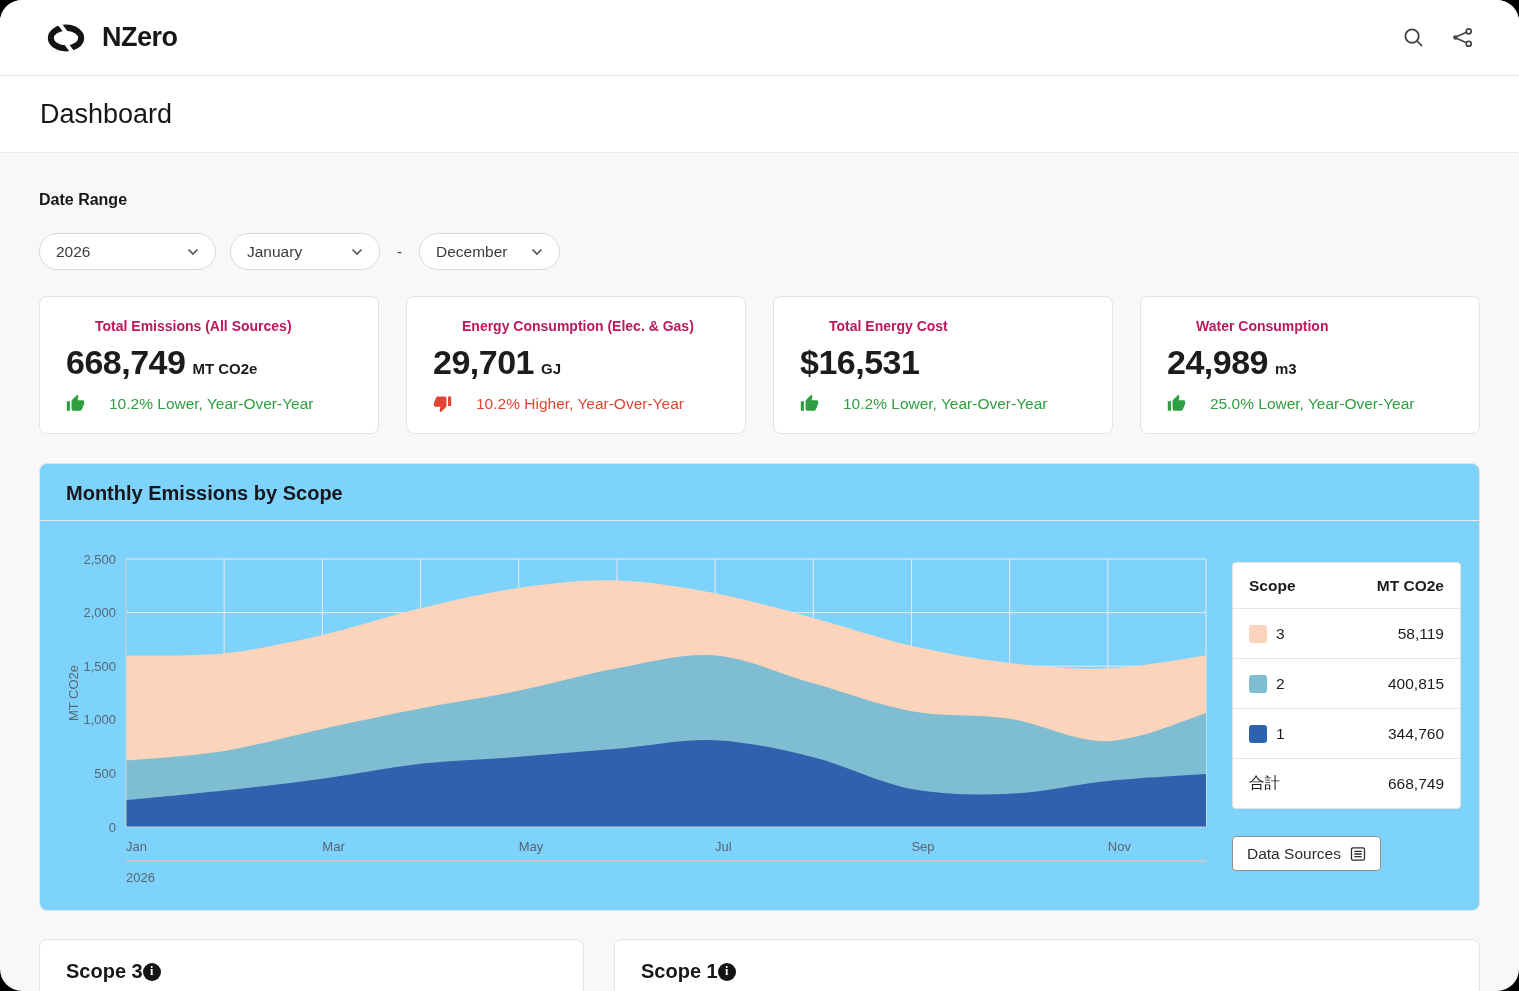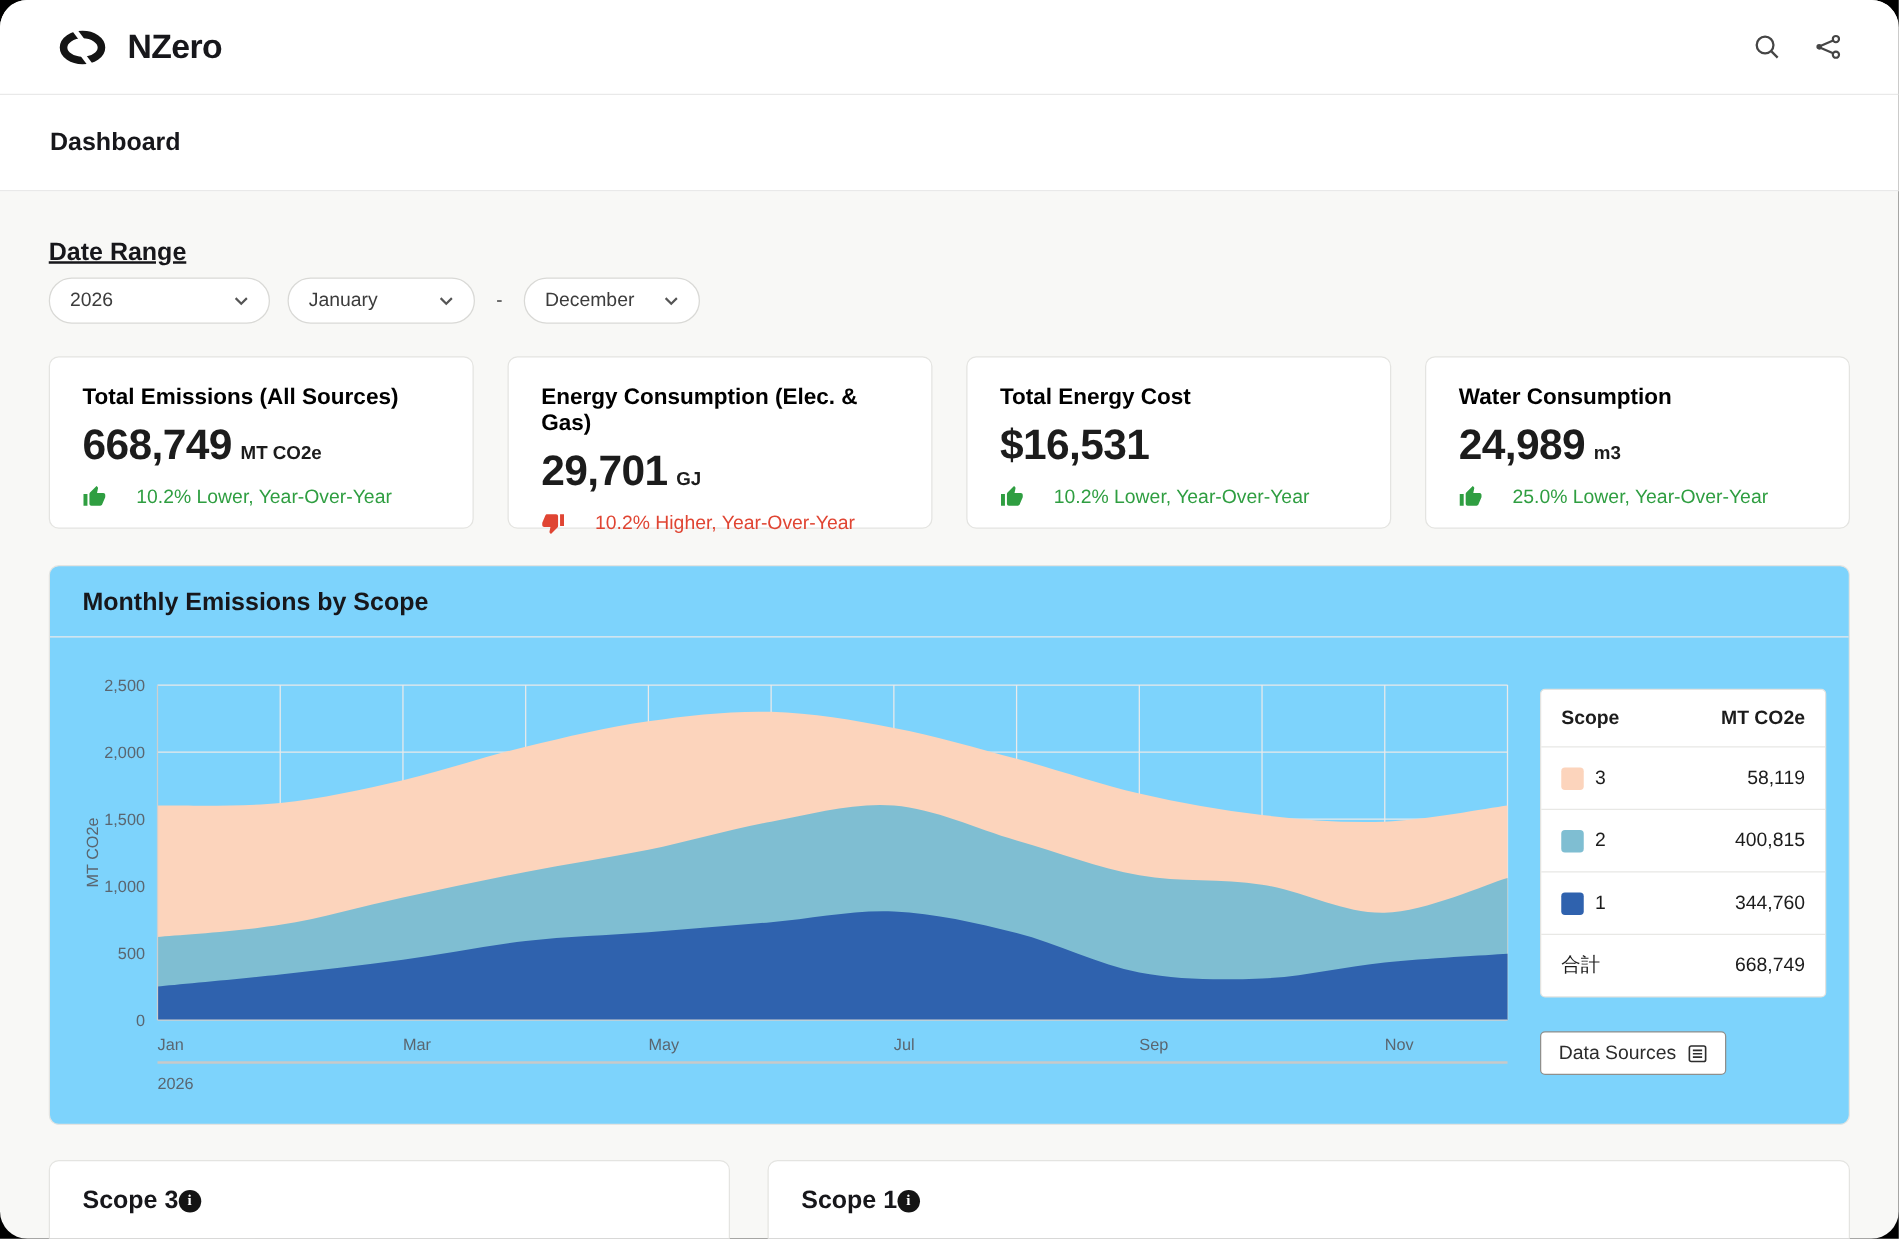--- a/index.html
+++ b/index.html
@@ -24,41 +24,41 @@
   .logo { display: flex; align-items: center; gap: 10px; }
   .logo-text { font-size: 27px; font-weight: 700; color: #17171b; letter-spacing: -0.5px; }
   .topbar-actions { margin-left: auto; display: flex; align-items: center; gap: 26px; }
   .icon-btn { background: none; border: none; cursor: pointer; display: flex; align-items: center; color: #454545; }
   
   .titlebar {
     height: 77px; background: #fff;
     border-bottom: 1px solid #e9e9e9;
     display: flex; align-items: center; padding: 0 40px;
   }
-  .titlebar h1 { font-size: 20px; font-weight: 700; color: #17171b; }
+  .titlebar h1 { font-size: 27px; font-weight: 400; color: #17171b; }
   
   .content { padding: 38px 39px 0; }
-  .filters-label { font-size: 20px; font-weight: 700; color: #17171b; margin-bottom: 8px; text-decoration: underline; }
+  .filters-label { font-size: 16px; font-weight: 700; color: #17171b; margin-bottom: 24px; }
   .filters-row { display: flex; align-items: center; gap: 14px; }
   .pill {
     background: #fff; border: 1px solid #d9d9d6; border-radius: 19px;
     height: 37px; display: flex; align-items: center; justify-content: space-between;
     padding: 0 16px; font-size: 15.5px; color: #3c3c3c; cursor: pointer;
   }
   .pill.w-year { width: 177px; }
   .pill.w-m1 { width: 150px; }
   .pill.w-m2 { width: 141px; }
   .range-sep { color: #3c3c3c; font-size: 15px; margin: 0 3px; }
   
   .stats-row { margin-top: 26px; display: grid; grid-template-columns: repeat(4, 1fr); gap: 27px; }
   .stat-card {
     background: #fff; border: 1px solid #e4e4e1; border-radius: 8px;
     height: 138px; padding: 21px 26px;
   }
-  .stat-title { font-size: 18px; font-weight: 700; color: #000000; }
+  .stat-title { font-size: 14px; font-weight: 700; color: #be185d; margin-left: 29px; }
   .stat-value-row { margin-top: 9px; color: #1c1c1c; }
   .stat-value { font-size: 34px; font-weight: 700; letter-spacing: -0.5px; }
   .stat-unit { font-size: 15px; font-weight: 700; margin-left: 7px; }
   .stat-delta { margin-top: 12px; display: flex; align-items: center; gap: 24px; font-size: 15.5px; }
   .stat-delta.positive { color: #2f9e41; }
   .stat-delta.negative { color: #e04533; }
   .thumb { flex: 0 0 auto; }
   .stat-delta.negative .thumb { transform: rotate(180deg); }
   
   .chart-card {

